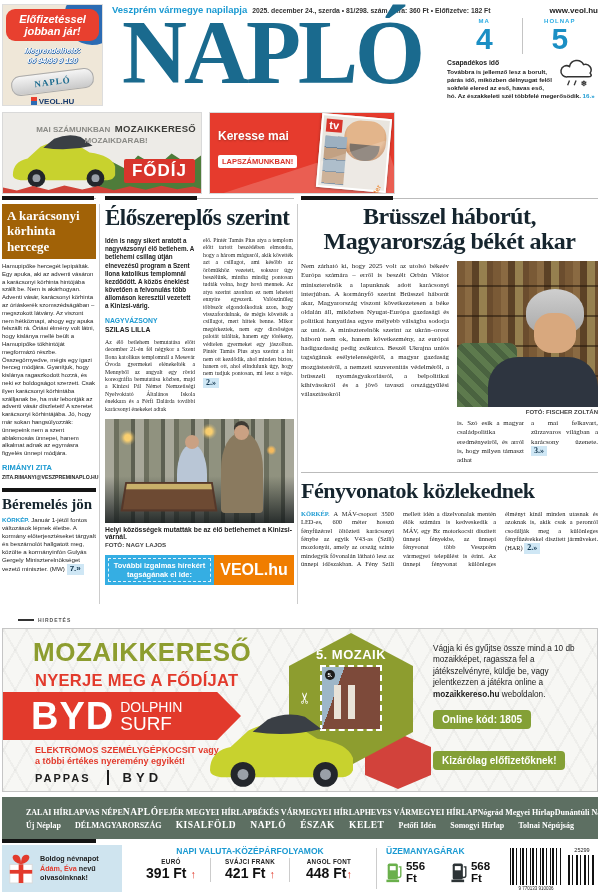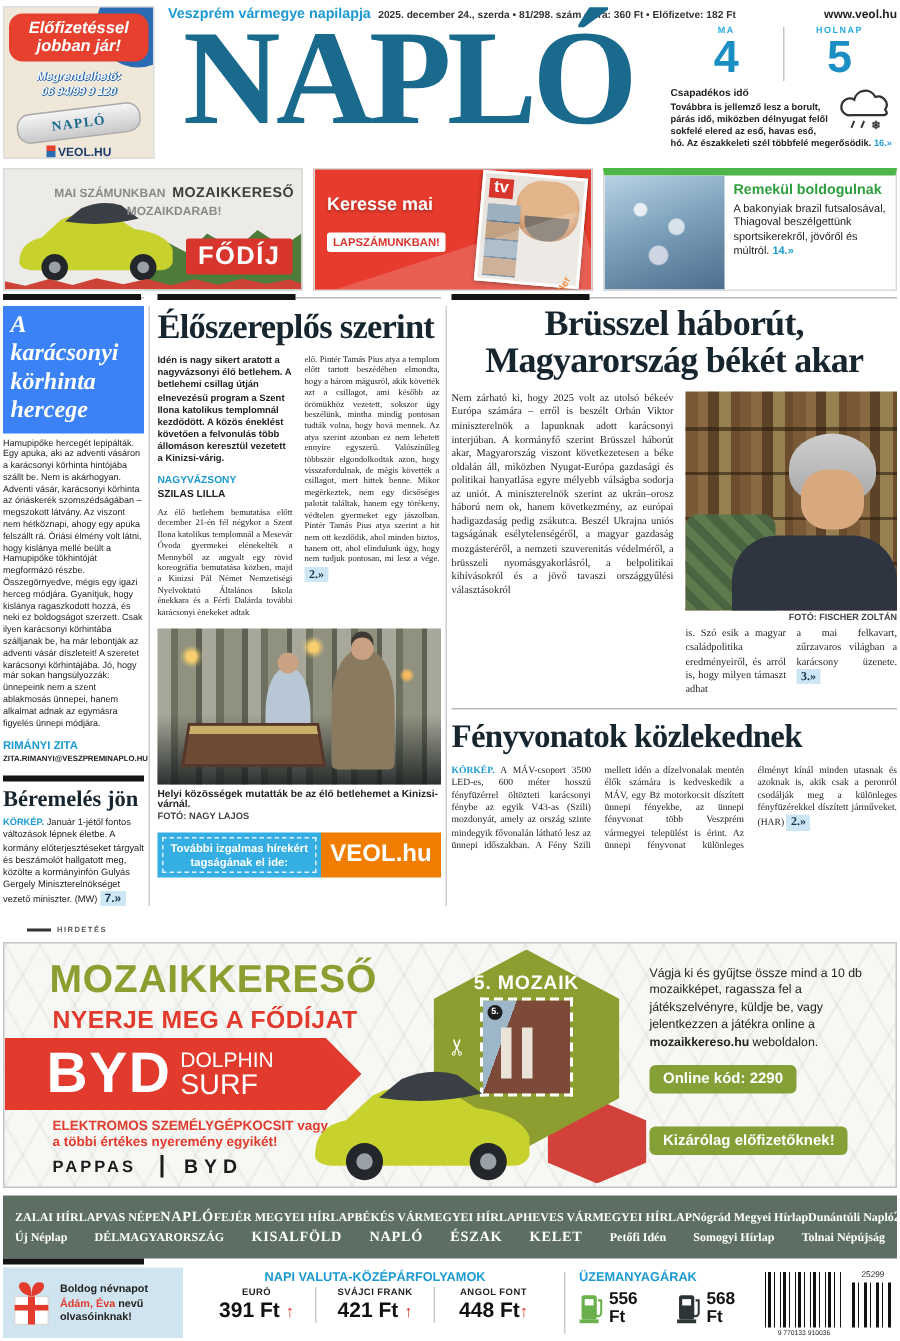--- a/index.html
+++ b/index.html
@@ -80,22 +80,22 @@
   .p3body{font-size:7.3px;line-height:1.3;color:#222;font-weight:500;}
   .p3ref{color:#1b9ad2;font-weight:bold;}
 
   
   .main{position:absolute;left:0;top:198px;width:600px;height:420px;}
   .vrule{position:absolute;top:6px;bottom:14px;width:1px;background:#ccc;}
   .bartop{position:relative;border-top:1px solid #bbb;height:6px;}
   .bartop::before{content:"";position:absolute;left:0;top:-3px;height:4px;background:#141414;width:92px;}
 
   .col1{position:absolute;left:2px;top:0;width:94px;}
-  .op-title{background:#3b82f6;color:#fff;font-family:"Liberation Serif",serif;font-weight:bold;
-        font-size:16px;line-height:1.18;padding:4px 5px 5px;font-style:italic;}
+  .op-title{background:#a16207;color:#fff;font-family:"Liberation Serif",serif;font-weight:bold;
+        font-size:13px;line-height:1.18;padding:4px 5px 5px;}
   .op-body{margin-top:4px;font-size:6px;line-height:1.3;color:#222;}
   .op-author{margin-top:5px;color:#1b9ad2;font-weight:bold;font-size:7.5px;}
   .op-email{margin-top:2px;font-size:5.2px;font-weight:bold;color:#222;}
   .ber-bar{position:relative;height:5px;margin-top:8px;}
   .ber-bar::before{content:"";position:absolute;left:0;top:0;height:4px;width:94px;background:#141414;}
   .ber-title{font-family:"Liberation Serif",serif;font-weight:bold;font-size:15px;color:#16252e;margin:3px 0 3px;}
   .ber-body{font-size:6.2px;line-height:1.3;color:#222;}
   .kicker{color:#1b9ad2;font-weight:bold;}
   .pageref{display:inline-block;background:#cfe7f5;color:#10344d;font-weight:bold;font-size:8px;padding:0 3px;line-height:1.3;}
 
@@ -183,21 +183,21 @@
         display:flex;align-items:center;justify-content:center;}
   .ad-scissors{position:absolute;left:10px;top:56px;color:#fff;font-size:15px;transform:rotate(-90deg);}
   .ad-right{position:absolute;left:430px;top:14px;width:156px;z-index:3;}
   .ad-instr{font-size:8.2px;line-height:1.4;color:#222;}
   .ad-instr b{font-weight:bold;}
   .ad-pill{margin-top:10px;background:#84a036;color:#fff;font-weight:bold;font-size:10px;padding:4px 9px;border-radius:4px;display:inline-block;}
   .ad-pill2{margin-top:22px;}
 
   
   .brandstrip{position:absolute;left:2px;top:797px;width:596px;height:42px;background:#5d6f62;color:#fff;
-        display:flex;flex-direction:column;justify-content:center;gap:3px;padding:0 8px;}
+        display:flex;flex-direction:column;justify-content:center;gap:3px;padding:0 24px;}
   .brow{display:flex;justify-content:space-between;align-items:baseline;}
   .brand{font-family:"Liberation Serif",serif;font-weight:bold;font-size:8px;white-space:nowrap;}
   .brand.big{font-size:9.5px;letter-spacing:.5px;}
 
   
   .footer{position:absolute;left:2px;top:845px;width:596px;height:47px;}
   .foot-bar{position:absolute;left:0;top:-6px;width:94px;height:4px;background:#141414;}
   .nameday{position:absolute;left:0;top:0;width:120px;height:47px;background:#cfe4ef;display:flex;align-items:center;gap:5px;padding:0 5px;}
   .nd-text{font-size:7.2px;line-height:1.3;font-weight:bold;color:#222;}
   .nd-names{color:#e23a2c;}
@@ -303,30 +303,20 @@
       <div class="p2t2">LAPSZÁMUNKBAN!</div>
       <div class="mag">
         <div class="mag-face"></div>
         <div class="mag-beard"></div>
         <div class="mag-thumbs"></div>
         <div class="mag-tv">tv</div>
         <div class="mag-star">Adam Sandler</div>
       </div>
     </div>
 
-    <div class="promo promo3">
-      <div class="p3photo"></div>
-      <div class="p3text">
-        <div class="p3title">Remekül boldogulnak</div>
-        <div class="p3body">
-          <span>A bakonyiak brazil futsalosával, Thiagoval beszélgettünk sportsikerekről, jövőről és múltról.</span>
-          <span class="p3ref">14.»</span>
-        </div>
-      </div>
-    </div>
   </div>
 
   <div class="main">
     <div class="vrule" style="left:99px;"></div>
     <div class="vrule" style="left:297px;"></div>
 
     <div class="col1">
       <div class="bartop"></div>
       <div class="op-title">A karácsonyi körhinta hercege</div>
       <div class="op-body">Hamupipőke hercegét lepipálták. Egy apuka, aki az adventi vásáron a karácsonyi körhinta hintójába szállt be. Nem is akárhogyan. Adventi vásár, karácsonyi körhinta az óriáskerék szomszédságában – megszokott látvány. Az viszont nem hétköznapi, ahogy egy apuka felszállt rá. Óriási élmény volt látni, hogy kislánya mellé beült a Hamupipőke tökhintóját megformázó részbe. Összegörnyedve, mégis egy igazi herceg módjára. Gyanítjuk, hogy kislánya ragaszkodott hozzá, és neki ez boldogságot szerzett. Csak ilyen karácsonyi körhintába szálljanak be, ha már lebontják az adventi vásár díszleteit! A szeretet karácsonyi körhintájába. Jó, hogy már sokan hangsúlyozzák: ünnepeink nem a szent ablakmosás ünnepei, hanem alkalmat adnak az egymásra figyelés ünnepi módjára.</div>
@@ -445,21 +435,21 @@
       <path d="M39 18 l11-9 q14-6 27-2 l12 9 q-25 6-50 2z" fill="#3a3f45"></path>
       <circle cx="32" cy="49" r="9" fill="#23262b"></circle>
         <circle cx="92" cy="49" r="9" fill="#23262b"></circle>
       <circle cx="32" cy="49" r="4" fill="#9aa0a8"></circle>
         <circle cx="92" cy="49" r="4" fill="#9aa0a8"></circle>
     </svg>
     <div class="ad-right">
       <div class="ad-instr">
         <span>Vágja ki és gyűjtse össze mind a 10 db mozaikképet, ragassza fel a játékszelvényre, küldje be, vagy jelentkezzen a játékra online a </span><b>mozaikkereso.hu</b><span> weboldalon.</span>
       </div>
-      <div class="ad-pill">Online kód: 2290</div><br>
+      <div class="ad-pill">Online kód: 1805</div><br>
       <div class="ad-pill ad-pill2">Kizárólag előfizetőknek!</div>
     </div>
   </div>
 
   <div class="brandstrip">
     <div class="brow">
       <span class="brand">ZALAI HÍRLAP</span>
       <span class="brand">VAS NÉPE</span>
       <span class="brand big">NAPLÓ</span>
       <span class="brand">FEJÉR MEGYEI HÍRLAP</span>

